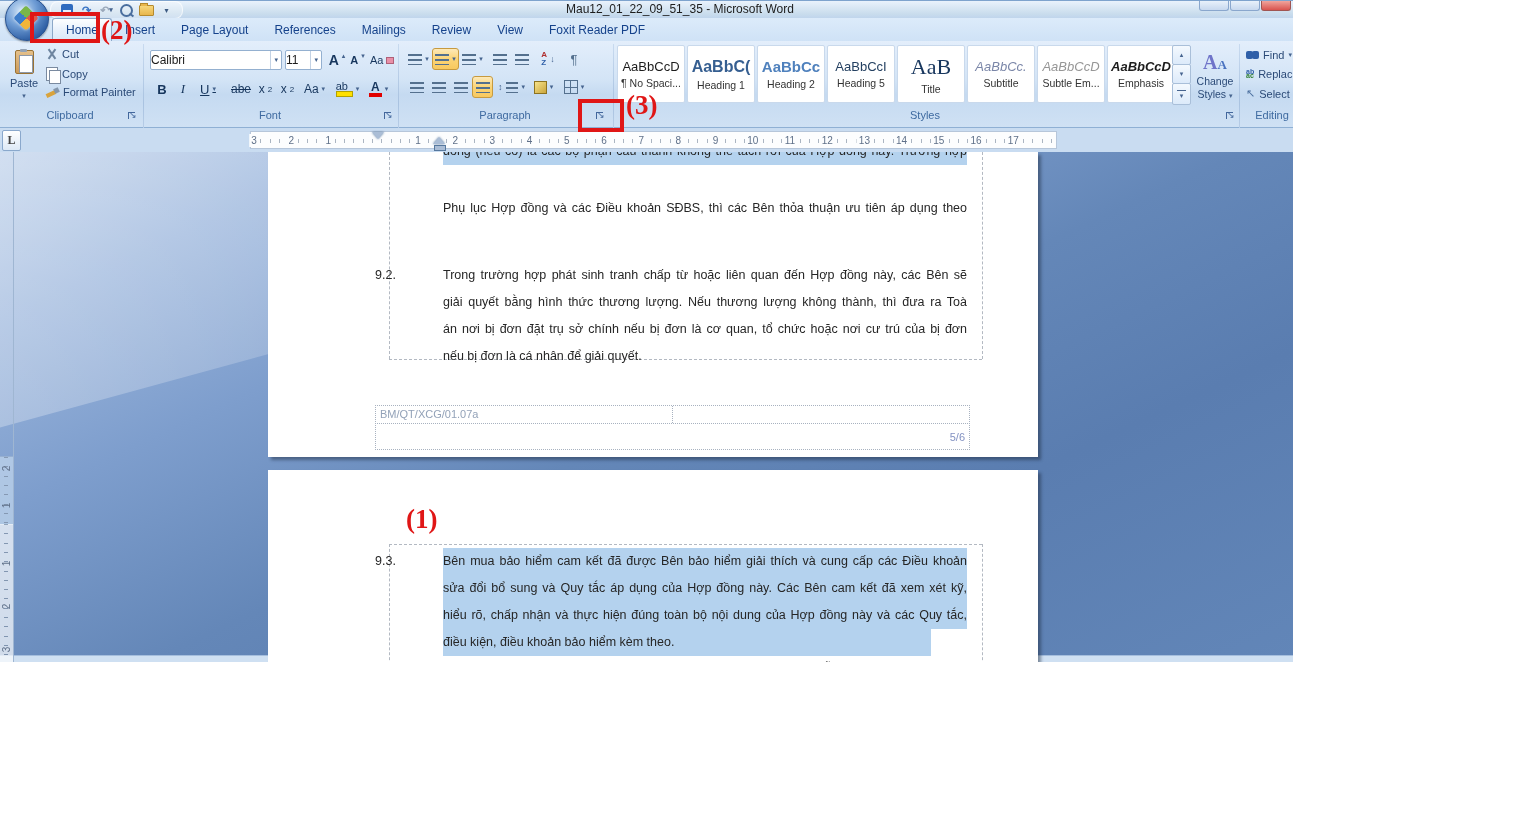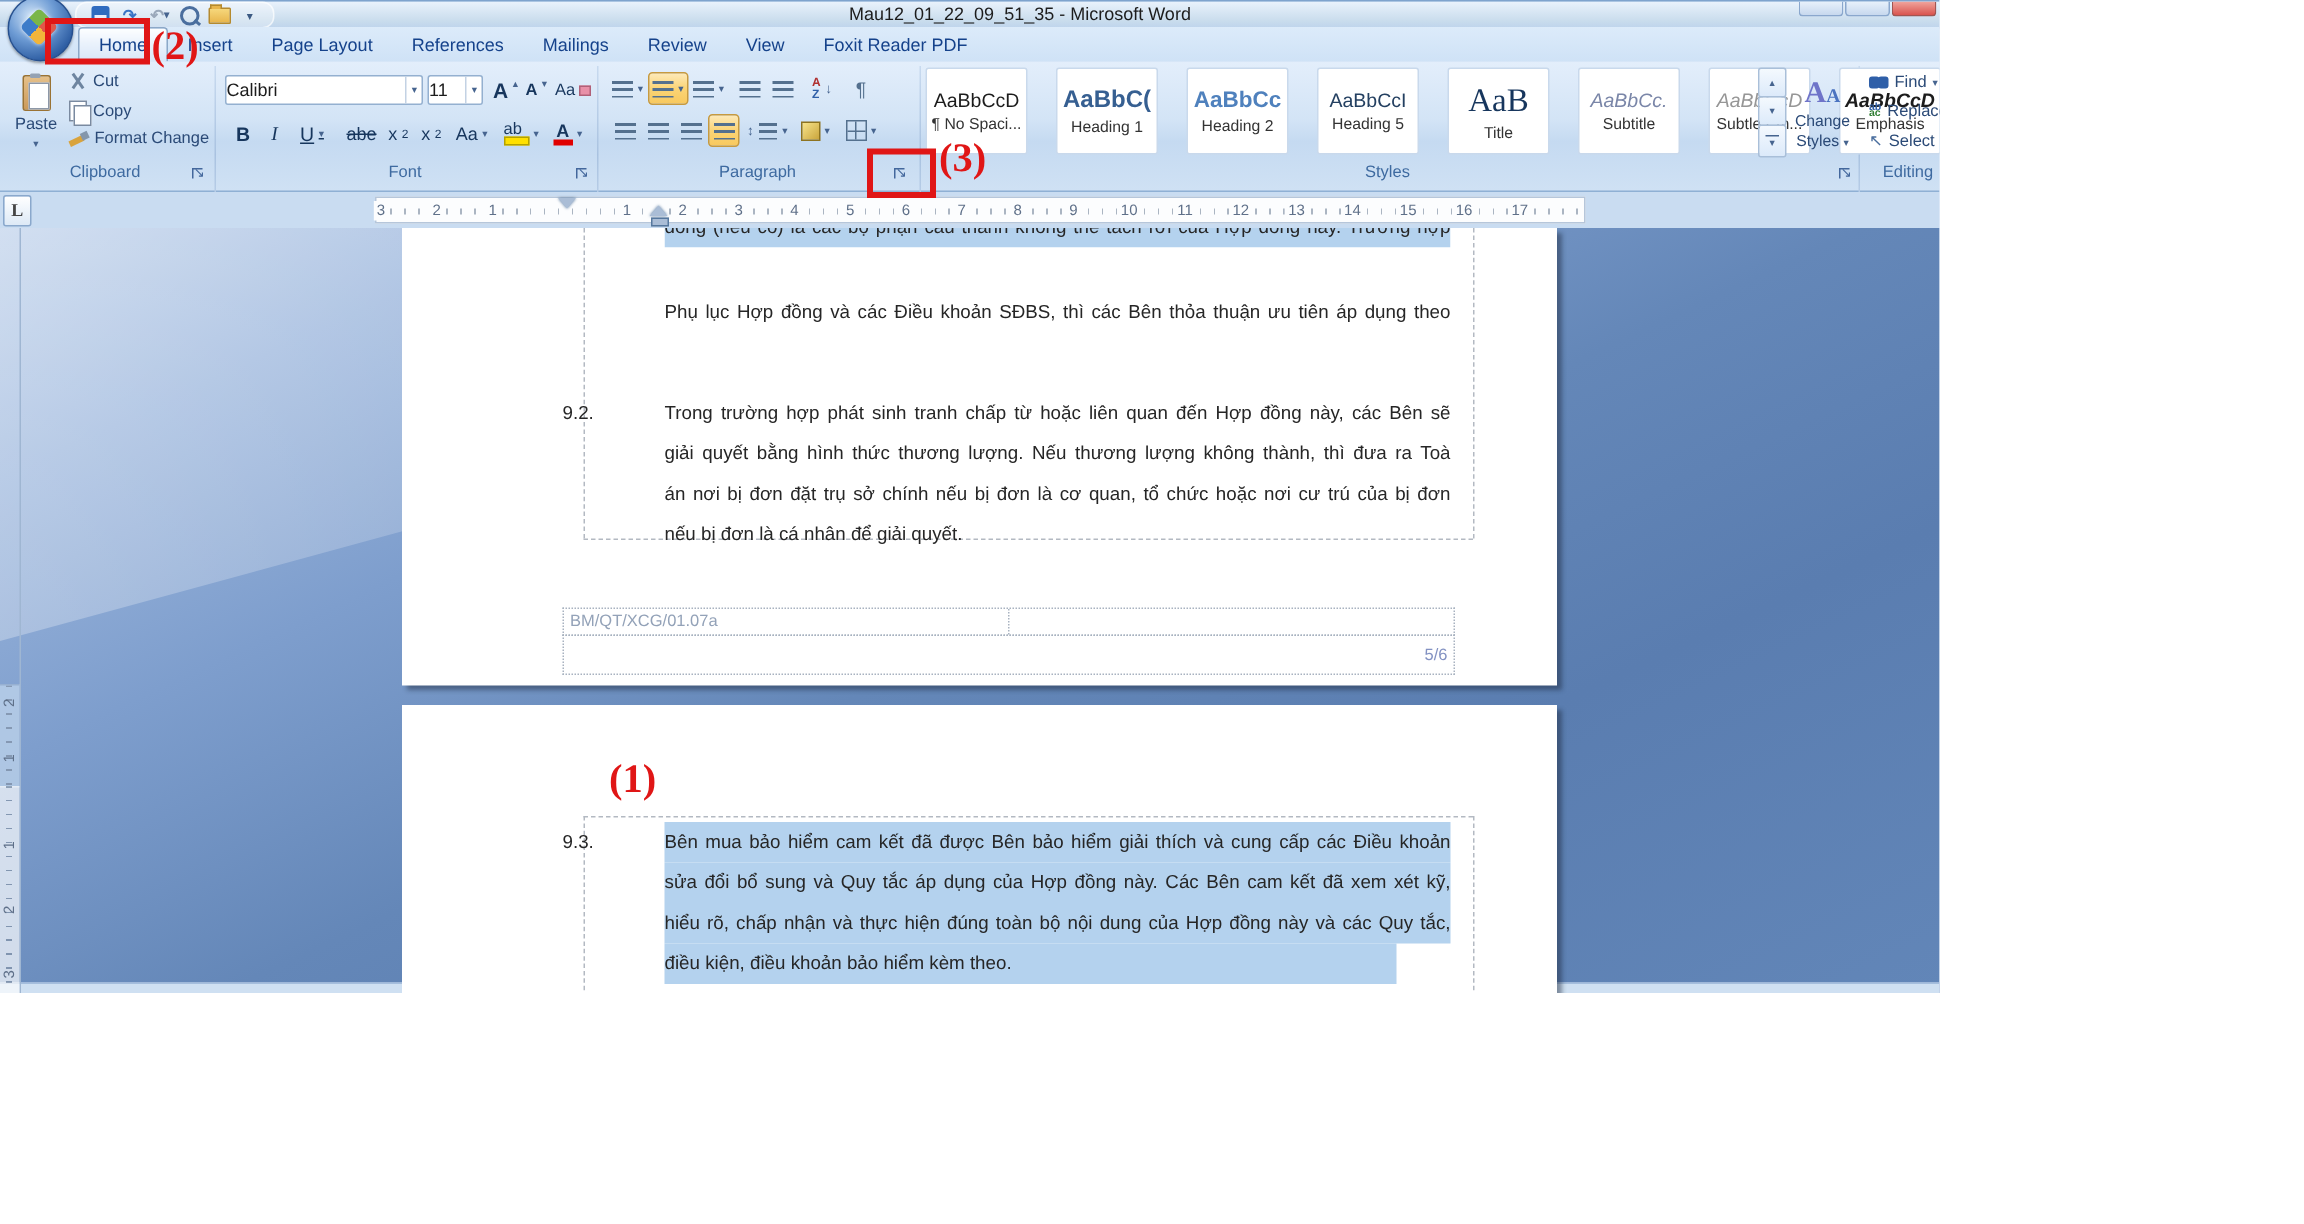--- a/index.html
+++ b/index.html
@@ -72,21 +72,21 @@
   .ic-brush{position:relative;width:13px;height:12px;}
   .ic-brush:before{content:"";position:absolute;left:0;top:6px;width:10px;height:4px;background:#d9a33c;transform:rotate(-25deg);}
   .ic-brush:after{content:"";position:absolute;left:8px;top:2px;width:5px;height:5px;background:#8496ab;transform:rotate(-25deg);}
   
   .ic-binoc{position:relative;width:13px;height:10px;}
   .ic-binoc:before,.ic-binoc:after{content:"";position:absolute;top:1px;width:7px;height:8px;background:#2f5fa8;border-radius:2px;}
   .ic-binoc:before{left:0;} .ic-binoc:after{left:6px;}
   .ic-replace{font-size:7px;color:#2e7d32;line-height:4px;font-weight:bold;}
   .ic-select{color:#4a6e9e;font-size:11px;}
   
-  #styles-gallery{position:absolute;left:617px;top:4px;display:flex;gap:19px;}
+  #styles-gallery{position:absolute;left:617px;top:4px;display:flex;gap:2px;}
   .stylecard{width:66px;height:56px;background:#fff;border:1px solid #c9d9ec;border-radius:2px;
              display:flex;flex-direction:column;align-items:center;justify-content:center;overflow:hidden;}
   .stylecard .nm{font-size:10.5px;color:#333;margin-top:3px;white-space:nowrap;}
   .sm{white-space:nowrap;}
   .s0 .sm{font-size:13px;color:#1c1c1c;}
   .s1 .sm{font-size:16px;font-weight:bold;color:#365f91;}
   .s2 .sm{font-size:15px;font-weight:bold;color:#4f81bd;}
   .s3 .sm{font-size:13px;color:#244061;}
   .s4 .sm{font-size:22px;color:#17365d;font-family:"Liberation Serif",serif;}
   .s5 .sm{font-size:13px;font-style:italic;color:#7a86a8;}
@@ -199,21 +199,21 @@
       <div class="smallbtn" style="left:46px;top:7px;">
         <span class="ic-cut"></span>
         <span>Cut</span>
       </div>
       <div class="smallbtn" style="left:46px;top:26px;">
         <span class="ic-copy"></span>
         <span>Copy</span>
       </div>
       <div class="smallbtn" style="left:46px;top:45px;">
         <span class="ic-brush"></span>
-        <span>Format Change</span>
+        <span>Format Painter</span>
       </div>
       <div class="glabel" style="left:10px;width:120px;">Clipboard</div>
       <div class="launcher" style="left:126px;top:69px;"></div>
 
       <div class="combo" style="left:150px;top:9px;width:132px;height:20px;">
         <span>Calibri</span>
         <span class="drop">▾</span>
       </div>
       <div class="combo" style="left:285px;top:9px;width:37px;height:20px;">
         <span>11</span>

